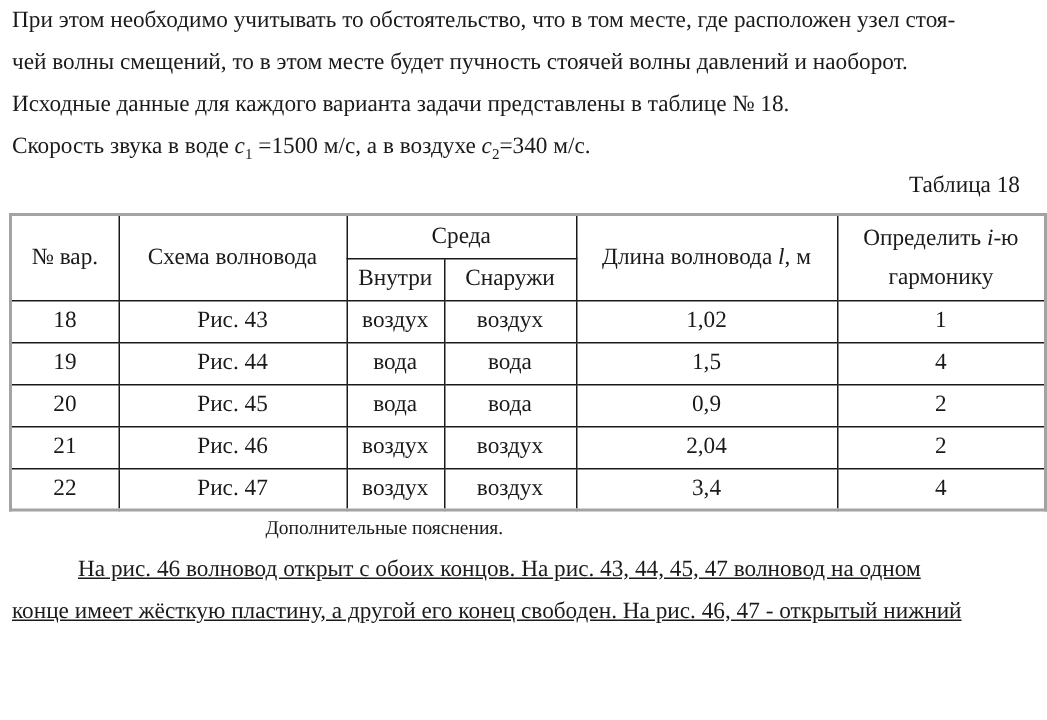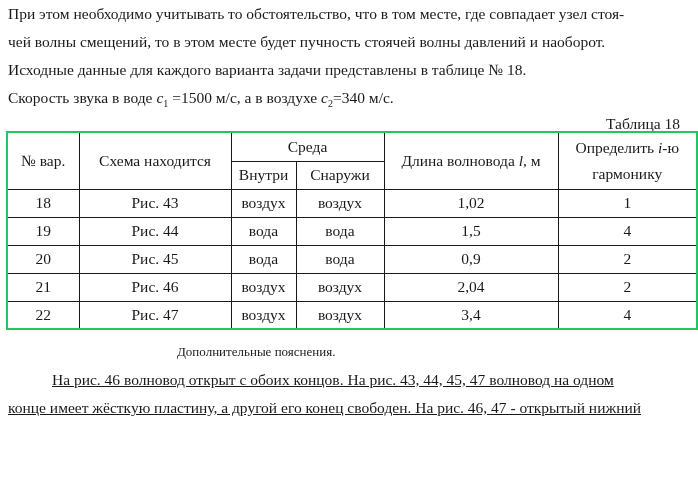--- a/index.html
+++ b/index.html
@@ -33,27 +33,27 @@
   .caption {
     top: 112px;
     right: 18px;
     font-size: 15.5px;
     line-height: 24px;
   }
 
   
   table.variants {
     position: absolute;
-    top: 131px;
+    top: 142px;
     left: 6px;
     width: 690px;
     table-layout: fixed;
     border-collapse: collapse;
     font-size: 15.5px;
-    border: 2px solid #22c55e;
+    border: 2px solid #a3a3a3;
   }
   .variants th, .variants td {
     border: 1.5px solid #1a1a1a;
     text-align: center;
     font-weight: normal;
     overflow: hidden;
   }
   .variants thead tr.h1 { height: 29px; }
   .variants thead tr.h2 { height: 28px; }
   .variants thead th { vertical-align: middle; line-height: 26px; padding: 0 2px; }
@@ -80,41 +80,41 @@
     line-height: 28px;
     text-decoration: underline;
   }
   .notes .line { white-space: nowrap; }
   .notes .first { text-indent: 44px; }
 </style>
 </head>
 <body>
 
 <div class="abs intro">
-  <div class="line">При этом необходимо учитывать то обстоятельство, что в том месте, где совпадает узел стоя-</div>
+  <div class="line">При этом необходимо учитывать то обстоятельство, что в том месте, где расположен узел стоя-</div>
   <div class="line">чей волны смещений, то в этом месте будет пучность стоячей волны давлений и наоборот.</div>
   <div class="line">Исходные данные для каждого варианта задачи представлены в таблице № 18.</div>
   <div class="line"><span>Скорость звука в воде </span><i>c</i><sub>1</sub><span> =1500 м/с, а в воздухе </span><i>c</i><sub>2</sub><span>=340 м/с.</span></div>
 </div>
 
 <div class="abs caption">Таблица 18</div>
 
 <table class="variants">
   <colgroup>
     <col style="width:72px">
     <col style="width:152px">
     <col style="width:65px">
     <col style="width:88px">
     <col style="width:174px">
     <col style="width:139px">
   </colgroup>
   <thead>
     <tr class="h1">
       <th rowspan="2">№ вар.</th>
-      <th rowspan="2">Схема находится</th>
+      <th rowspan="2">Схема волновода</th>
       <th colspan="2">Среда</th>
       <th rowspan="2"><span>Длина волновода </span><i>l</i><span>, м</span></th>
       <th rowspan="2"><span>Определить </span><i>i</i><span>-ю</span><br><span>гармонику</span></th>
     </tr>
     <tr class="h2">
       <th>Внутри</th>
       <th>Снаружи</th>
     </tr>
   </thead>
   <tbody>

